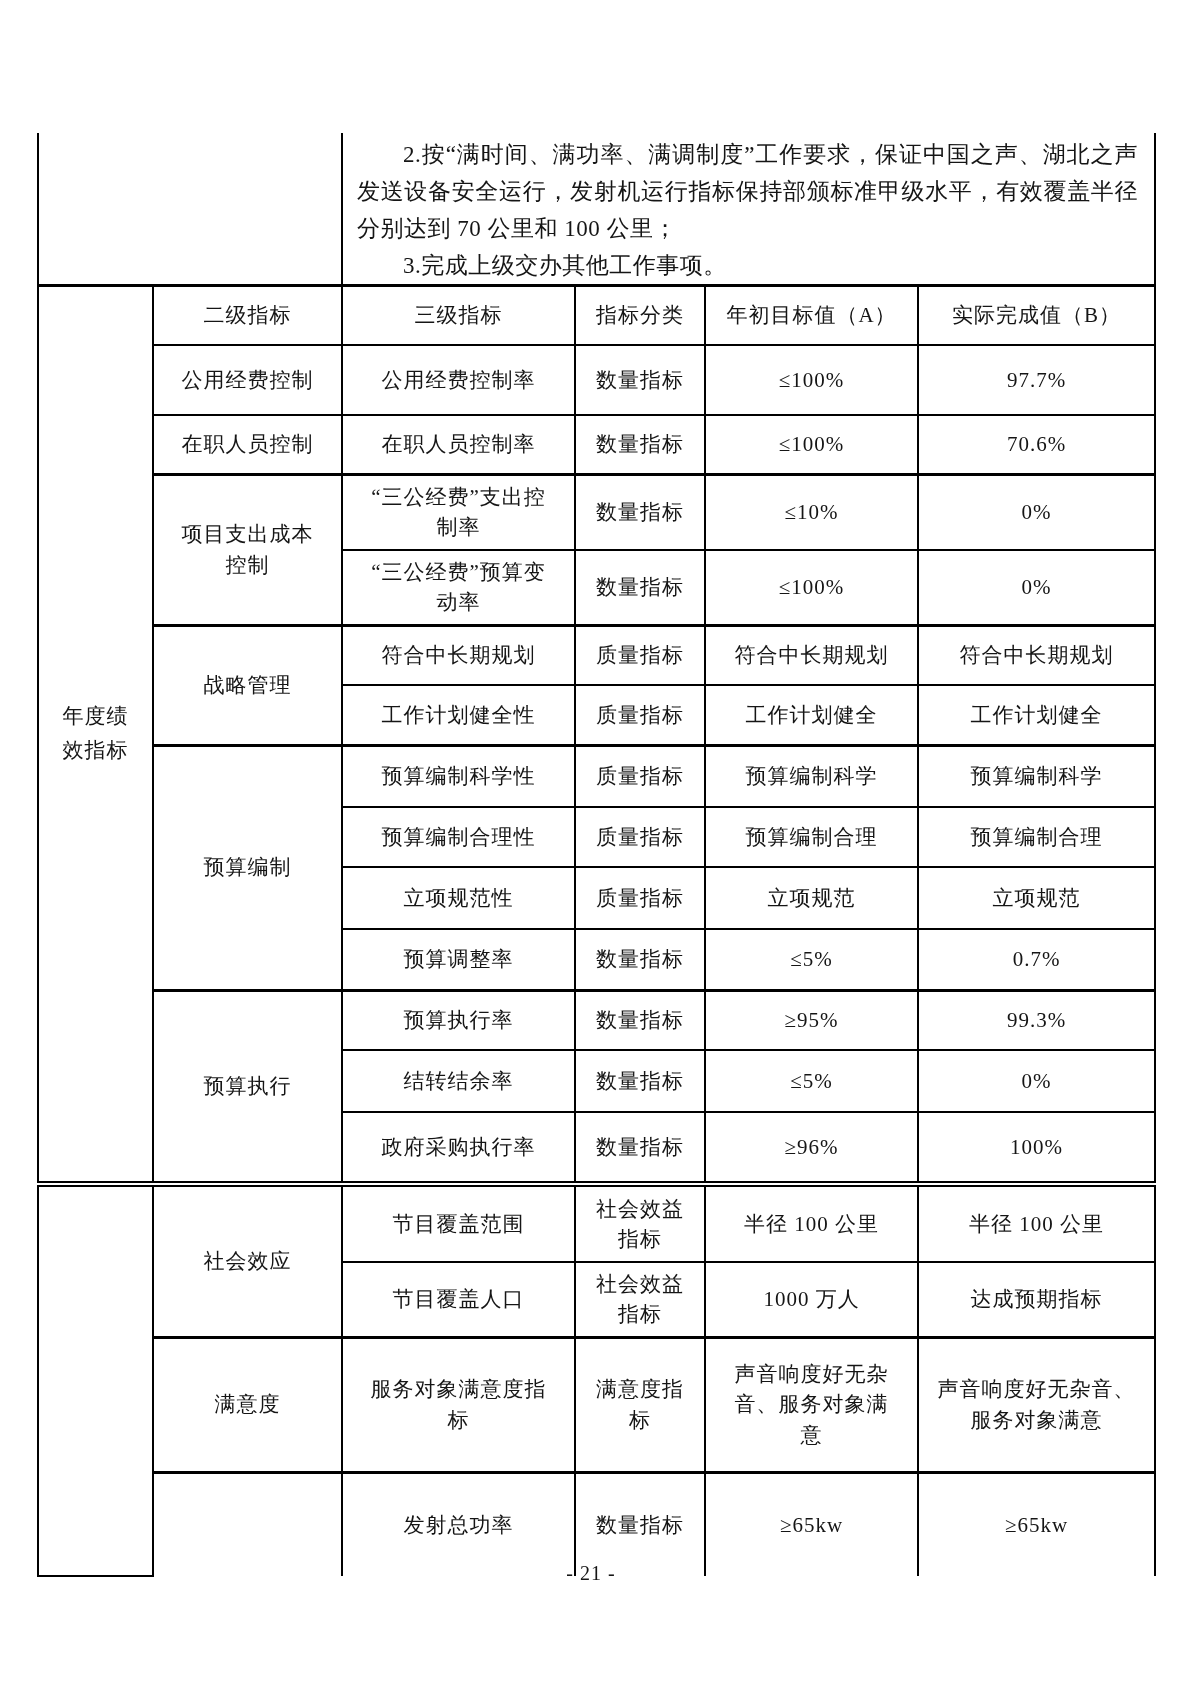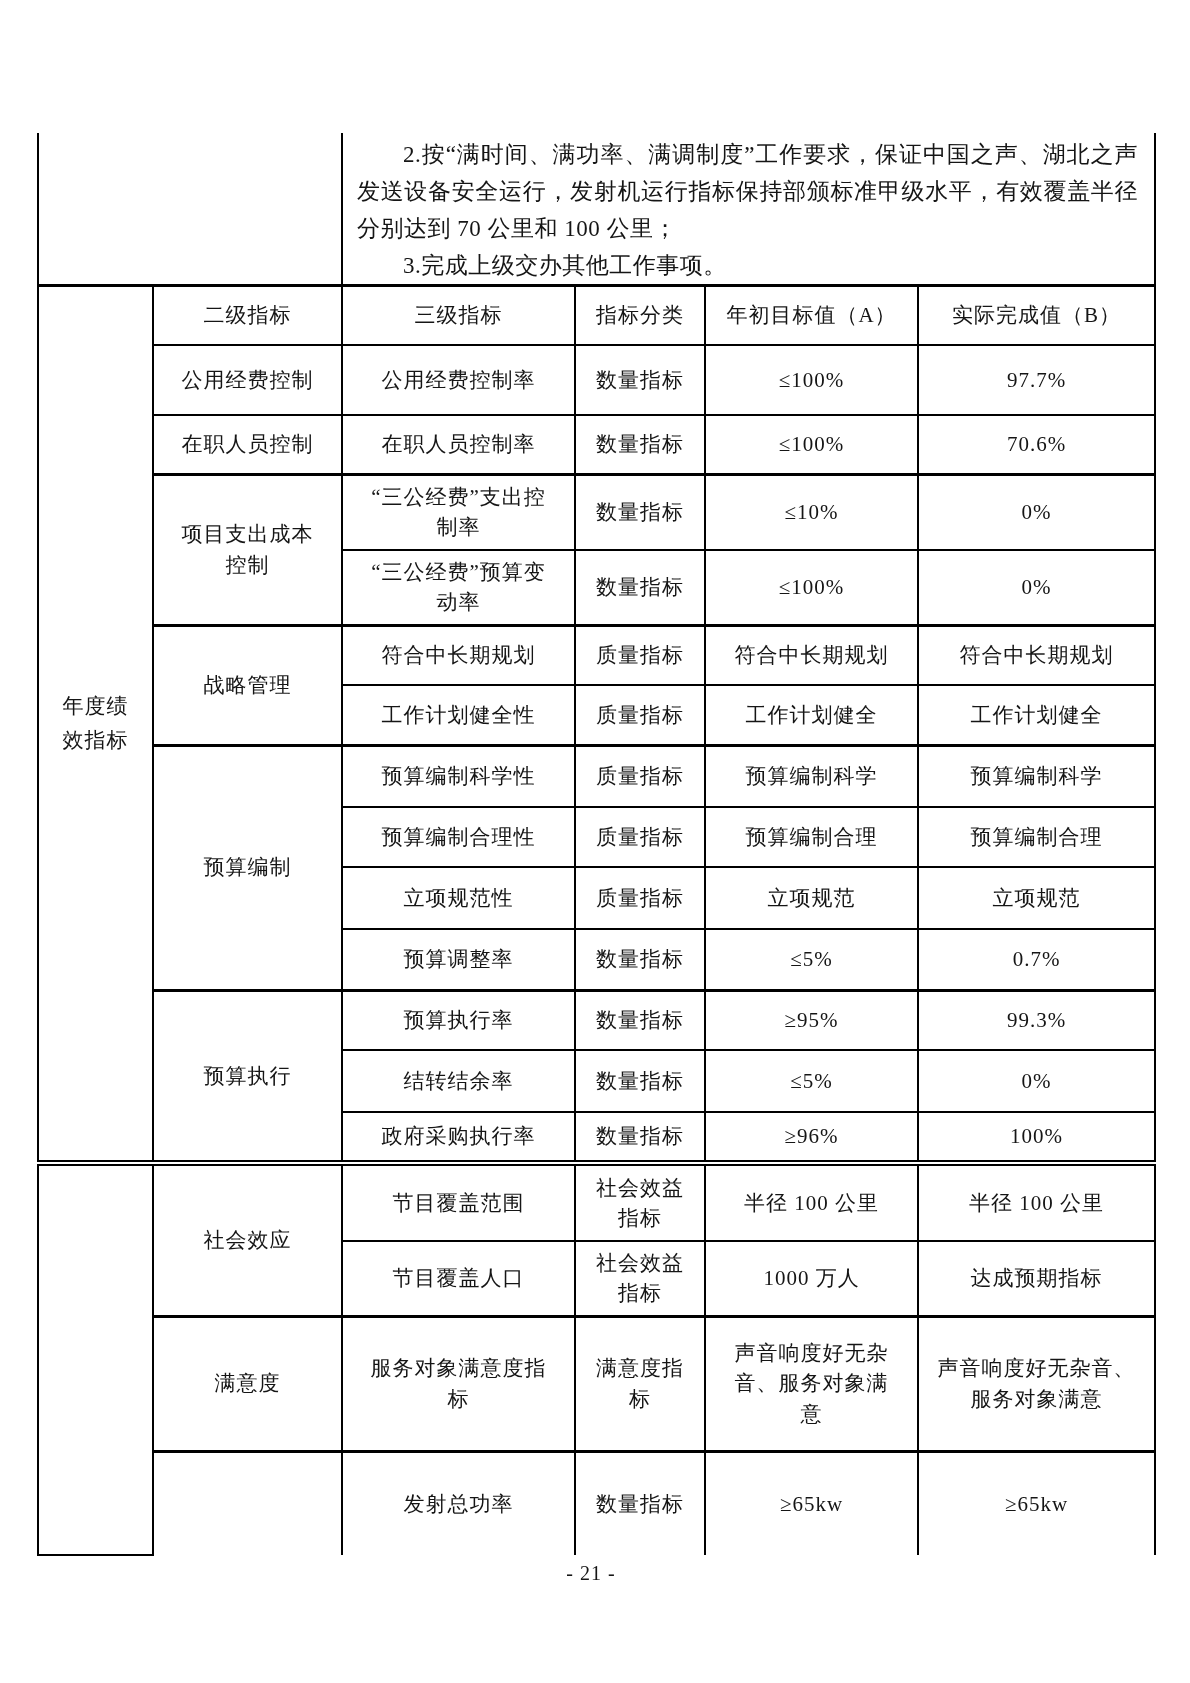--- a/index.html
+++ b/index.html
@@ -165,21 +165,21 @@
         <td class="c4">数量指标</td>
         <td class="c5">≥95%</td>
         <td class="c6">99.3%</td>
       </tr>
       <tr style="height:62px">
         <td class="c3">结转结余率</td>
         <td class="c4">数量指标</td>
         <td class="c5">≤5%</td>
         <td class="c6">0%</td>
       </tr>
-      <tr style="height:49px">
+      <tr style="height:70px">
         <td class="c3">政府采购执行率</td>
         <td class="c4">数量指标</td>
         <td class="c5">≥96%</td>
         <td class="c6">100%</td>
       </tr>
     </tbody>
       </table>
 
     <table class="segC">
       <colgroup>

